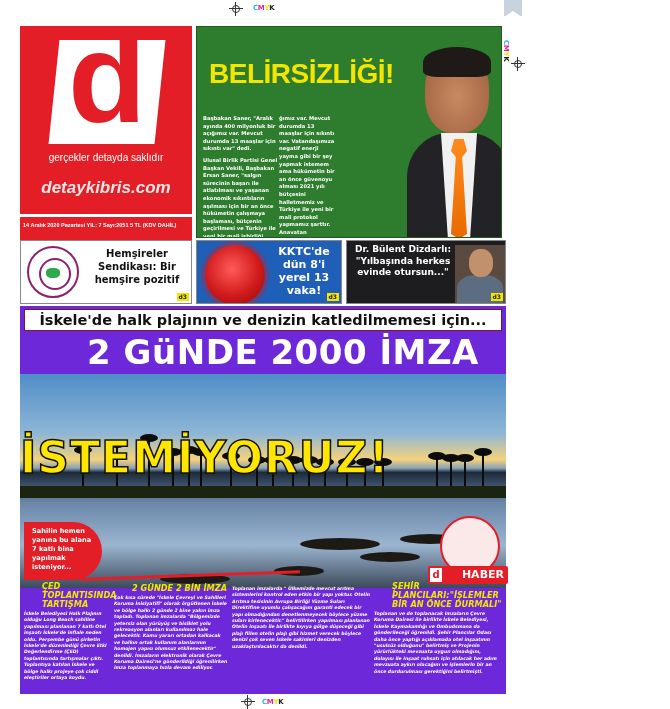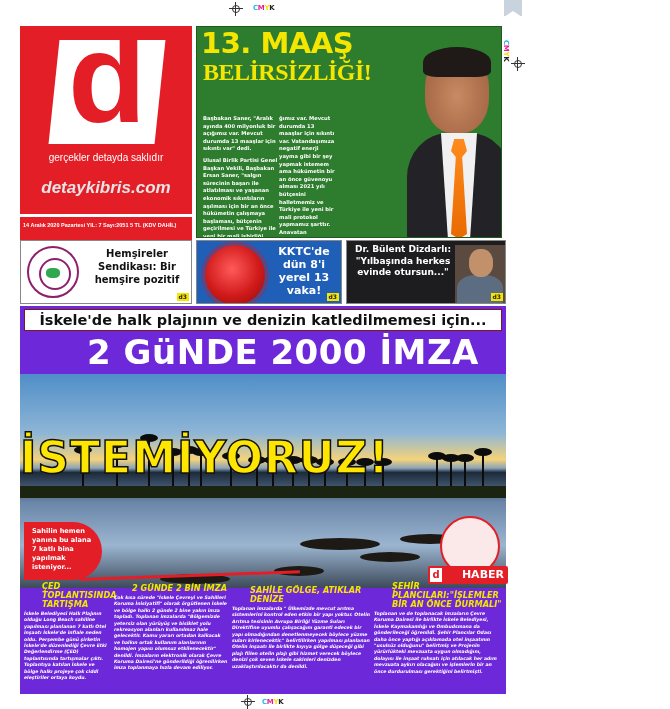--- a/index.html
+++ b/index.html
@@ -21,21 +21,21 @@
   .logo-square { position: absolute; left: 34px; top: 14px; width: 106px; height: 104px; background: #fff; transform: skewX(-6deg); }
   .logo-d { position: absolute; left: 34px; top: -12px; width: 106px; text-align: center; font-family: "Liberation Sans", sans-serif; font-weight: bold; font-size: 128px; color: #e41e26; line-height: 1; }
   .logo-slogan { position: absolute; left: 0; top: 126px; width: 100%; text-align: center; color: #fff; font-size: 10px; font-family: "Liberation Sans", sans-serif; }
   .logo-url { position: absolute; left: 0; top: 152px; width: 100%; text-align: center; color: #e5e5e5; font-size: 17px; font-weight: bold; font-style: italic; font-family: "Liberation Sans", sans-serif; }
   .logo-sep { position: absolute; left: 0; top: 188px; width: 100%; height: 3px; background: #fff; }
   .logo-date { position: absolute; left: 3px; top: 196px; width: 100%; color: #fff; font-size: 5.5px; font-weight: bold; font-family: "Liberation Sans", sans-serif; white-space: nowrap; }
 
   
   .lead { position: absolute; left: 196px; top: 26px; width: 306px; height: 212px; background: #2e7d2e; overflow: hidden; border: 1px solid #1f5a1f; }
   .lead-title1 { position: absolute; left: 4px; top: 2px; color: #f4e600; font-family: "DejaVu Sans", sans-serif; font-weight: bold; font-size: 29px; letter-spacing: -0.5px; line-height: 1; }
-  .lead-title2 { position: absolute; left: 6px; top: 33px; color: #f4e600; font-family: Liberation Serif, serif; font-weight: bold; font-size: 24px; letter-spacing: -0.5px; line-height: 1; }
+  .lead-title2 { position: absolute; left: 12px; top: 33px; color: #f4e600; font-family: Liberation Sans, sans-serif; font-weight: bold; font-size: 28px; letter-spacing: -0.5px; line-height: 1; }
   .lead-col { position: absolute; color: #fff; font-size: 5.2px; font-weight: bold; line-height: 7.6px; }
   .lead-col p { margin-bottom: 4px; }
   .lead-col1 { left: 6px; top: 88px; width: 76px; }
   .lead-col2 { left: 82px; top: 88px; width: 56px; }
   .person { position: absolute; left: 210px; top: 24px; width: 100px; height: 190px; }
   .person .head { position: absolute; left: 18px; top: 0; width: 64px; height: 82px; background: radial-gradient(ellipse at 50% 55%, #c88a62 0%, #a86a48 70%); border-radius: 45% 45% 42% 42%; }
   .person .hair { position: absolute; left: 16px; top: -4px; width: 68px; height: 30px; background: #1f1a18; border-radius: 50% 50% 20% 20%; }
   .person .suit { position: absolute; left: 0; top: 82px; width: 104px; height: 110px; background: #232327; border-radius: 40% 40% 0 0; }
   .person .shirt { position: absolute; left: 34px; top: 82px; width: 36px; height: 110px; background: #f1f1f1; clip-path: polygon(0 0,100% 0,80% 100%,20% 100%); }
   .person .tie { position: absolute; left: 44px; top: 88px; width: 16px; height: 100px; background: linear-gradient(#ff8a1e,#e86a00); clip-path: polygon(20% 0,80% 0,100% 12%,70% 18%,100% 95%,50% 100%,0 95%,30% 18%,0 12%); }
@@ -109,21 +109,20 @@
 <div class="logo">
   <div class="logo-square"></div>
   <div class="logo-d">d</div>
   <div class="logo-slogan">gerçekler detayda saklıdır</div>
   <div class="logo-url">detaykibris.com</div>
   <div class="logo-sep"></div>
   <div class="logo-date">14 Aralık 2020  Pazartesi YIL: 7  Sayı:2051    5 TL (KDV DAHİL)</div>
 </div>
 
 <div class="lead">
-  <div class="lead-title1">13. MAAŞ</div>
   <div class="lead-title2">BELİRSİZLİĞİ!</div>
   <div class="lead-col lead-col1">
     <p>Başbakan Saner, "Aralık ayında 400 milyonluk bir açığımız var. Mevcut durumda 13 maaşlar için sıkıntı var" dedi.</p>
     <p>Ulusal Birlik Partisi Genel Başkan Vekili, Başbakan Ersan Saner, "salgın sürecinin başarı ile atlatılması ve yaşanan ekonomik sıkıntıların aşılması için bir an önce hükümetin çalışmaya başlaması, bütçenin geçirilmesi ve Türkiye ile yeni bir mali işbirliği protokolüne ihtiyaç olduğunu" söyledi. Başbakan Saner, "Aralık ayında 400 milyonluk bir açı-</p>
   </div>
   <div class="lead-col lead-col2">
     <p>ğımız var. Mevcut durumda 13 maaşlar için sıkıntı var. Vatandaşımıza negatif enerji yayma gibi bir şey yapmak istemem ama hükümetin bir an önce güvenoyu alması 2021 yılı bütçesini halletmemiz ve Türkiye ile yeni bir mali protokol yapmamız şarttır. Anavatan Türkiye'nin desteğimiz olmazsa covid-19 süreci altından kalkmamız mümkün değildir" dedi.</p>
   </div>
   <div class="person">
     <div class="suit"></div>
@@ -191,21 +190,20 @@
   <div class="cols" style="left:0; top:276px;">
     <div class="col col1">
       <h3>ÇED TOPLANTISINDA TARTIŞMA</h3>
       <p>İskele Belediyesi Halk Plajının olduğu Long Beach sahiline yapılması planlanan 7 katlı Otel inşaatı İskele'de infiale neden oldu. Perşembe günü şirketin İskele'de düzenlediği Çevre Etki Değerlendirme (ÇED) toplantısında tartışmalar çıktı. Toplantıya katılan İskele ve bölge halkı projeye çok ciddi eleştiriler ortaya koydu.</p>
     </div>
     <div class="col col2">
       <h3>2 GÜNDE 2 BİN İMZA</h3>
       <p>Çok kısa sürede "İskele Çevreyi ve Sahilleri Koruma İnisiyatifi" olarak örgütlenen İskele ve bölge halkı 2 günde 2 bine yakın imza topladı. Toplanan imzalarda "Bölgemizde yetersiz olan yürüyüş ve bisiklet yolu rekreasyon alanları kullanılmaz hale gelecektir. Kamu yararı ortadan kalkacak ve halkın ortak kullanım alanlarının homojen yapısı olumsuz etkilenecektir" denildi. İmzaların elektronik olarak Çevre Koruma Dairesi'ne gönderildiği öğrenilirken imza toplanmaya hızla devam ediliyor.</p>
     </div>
     <div class="col col3">
-      <h3>SAHİLE GÖLGE, ATIKLAR DENİZE</h3>
       <p>Toplanan imzalarda " Ülkemizde mevcut arıtma sistemlerini kontrol eden etkin bir yapı yoktur. Otelin Arıtma tesisinin Avrupa Birliği Yüzme Suları Direktifine uyumlu çalışacağını garanti edecek bir yapı olmadığından denetlenmeyecek böylece yüzme suları kirlenecektir." belirtilirken yapılması planlanan Otelin inşaatı ile birlikte kıyıya gölge düşeceği gibi plajı fiilen otelin plajı gibi hizmet verecek böylece denizi çok seven İskele sakinleri denizden uzaklaştırılacaktır da denildi.</p>
     </div>
     <div class="col col4">
       <h3>ŞEHİR PLANCILARI:"İŞLEMLER BİR AN ÖNCE DURMALI"</h3>
       <p>Toplanan ve de toplanacak imzaların Çevre Koruma Dairesi ile birlikte İskele Belediyesi, İskele Kaymakamlığı ve Ombudsmana da gönderileceği öğrenildi. Şehir Plancılar Odası daha önce yaptığı açıklamada otel inşaatının "usulsüz olduğunu" belirtmiş ve Projenin yürürlükteki mevzuata uygun olmadığını, dolayısı ile inşaat ruhsatı için atılacak her adım mevzuata aykırı olacağını ve işlemlerin bir an önce durdurulması gerektiğini belirtmişti.</p>
     </div>
   </div>
 </div>
 
 <div class="haber-ring"></div>

